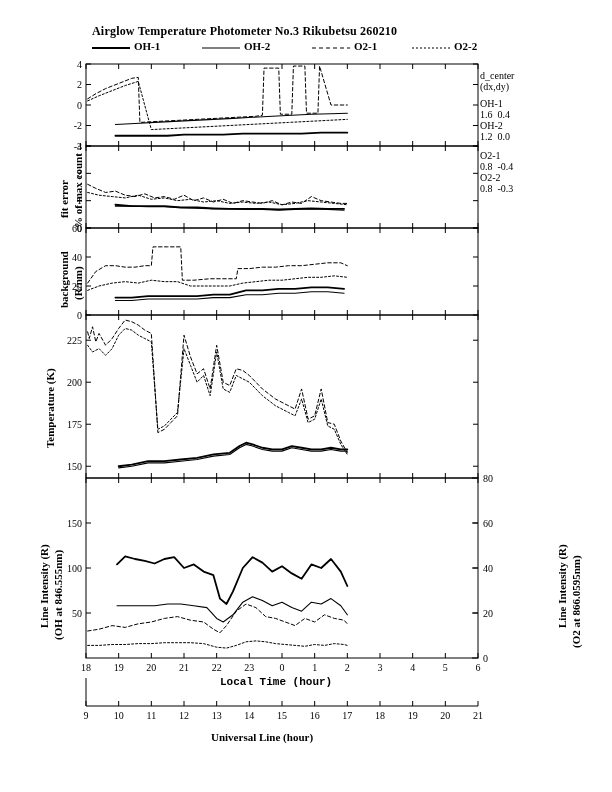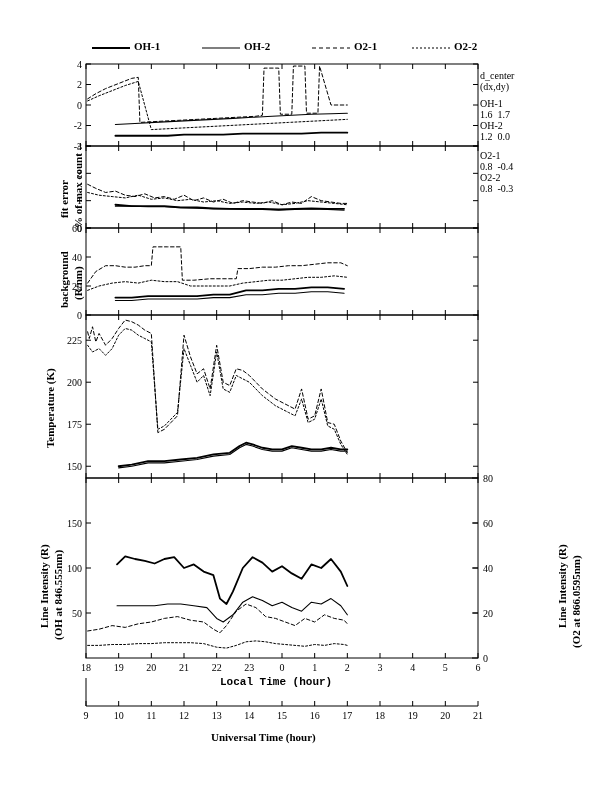--- a/index.html
+++ b/index.html
@@ -15,40 +15,41 @@
   .axlab{font-size:11px;font-weight:bold;}
   .small{font-size:10px;}
   .rot{transform-origin:0 0;}
   svg{display:block;}
 </style>
 </head>
 <body>
 
 <div id="root">
 
+  <div class="abs ttl" style="left:92px;top:24px;">Airglow Temperature Photometer No.3  Rikubetsu   260210</div>
 
   <div class="abs" style="left:82px;top:40px;width:404px;height:16px;">
     <svg width="404" height="16">
       <line x1="10" y1="8" x2="48" y2="8" stroke="#000" stroke-width="2"></line>
       <line x1="120" y1="8" x2="158" y2="8" stroke="#000" stroke-width="1.2"></line>
       <line x1="230" y1="8" x2="268" y2="8" stroke="#000" stroke-width="1.1" stroke-dasharray="4 3"></line>
       <line x1="330" y1="8" x2="368" y2="8" stroke="#000" stroke-width="1.1" stroke-dasharray="2 2"></line>
     </svg>
     <div class="abs legend-lab" style="left:52px;top:0px;">OH-1</div>
     <div class="abs legend-lab" style="left:162px;top:0px;">OH-2</div>
     <div class="abs legend-lab" style="left:272px;top:0px;">O2-1</div>
     <div class="abs legend-lab" style="left:372px;top:0px;">O2-2</div>
   </div>
 
   <div class="abs" style="left:480px;top:70px;width:125px;">
     <div class="small">d_center</div>
     <div class="small">(dx,dy)</div>
     <div style="height:6px"></div>
     <div class="small">OH-1</div>
-    <div class="small"><span>1.6</span>&nbsp;&nbsp;<span>1.7</span></div>
+    <div class="small"><span>1.6</span>&nbsp;&nbsp;<span>0.4</span></div>
     <div class="small">OH-2</div>
     <div class="small"><span>1.2</span>&nbsp;&nbsp;<span>0.0</span></div>
     <div style="height:8px"></div>
     <div class="small">O2-1</div>
     <div class="small"><span>0.8</span>&nbsp;&nbsp;<span>-0.4</span></div>
     <div class="small">O2-2</div>
     <div class="small"><span>0.8</span>&nbsp;&nbsp;<span>-0.3</span></div>
   </div>
 
   <svg class="abs" id="plotstack" width="612" height="792" style="left:0;top:0;pointer-events:none;">
@@ -324,15 +325,15 @@
   <div class="abs axlab rot" style="left:72px;top:228px;transform:rotate(-90deg);white-space:nowrap;">% of max count</div>
   <div class="abs axlab rot" style="left:58px;top:308px;transform:rotate(-90deg);white-space:nowrap;">background</div>
   <div class="abs axlab rot" style="left:72px;top:300px;transform:rotate(-90deg);white-space:nowrap;">(R/nm)</div>
   <div class="abs axlab rot" style="left:44px;top:448px;transform:rotate(-90deg);white-space:nowrap;">Temperature (K)</div>
   <div class="abs axlab rot" style="left:38px;top:628px;transform:rotate(-90deg);white-space:nowrap;">Line Intensity (R)</div>
   <div class="abs axlab rot" style="left:52px;top:640px;transform:rotate(-90deg);white-space:nowrap;">(OH at 846.555nm)</div>
   <div class="abs axlab rot" style="left:556px;top:628px;transform:rotate(-90deg);white-space:nowrap;">Line Intensity (R)</div>
   <div class="abs axlab rot" style="left:570px;top:648px;transform:rotate(-90deg);white-space:nowrap;">(O2 at 866.0595nm)</div>
 
   <div class="abs axlab" style="left:220px;top:676px;font-family:Liberation Mono, monospace;">Local Time (hour)</div>
-  <div class="abs axlab" style="left:211px;top:731px;">Universal Time (hour)</div>
+  <div class="abs axlab" style="left:211px;top:731px;">Universal Line (hour)</div>
 
 </div>
 
 </body></html>

